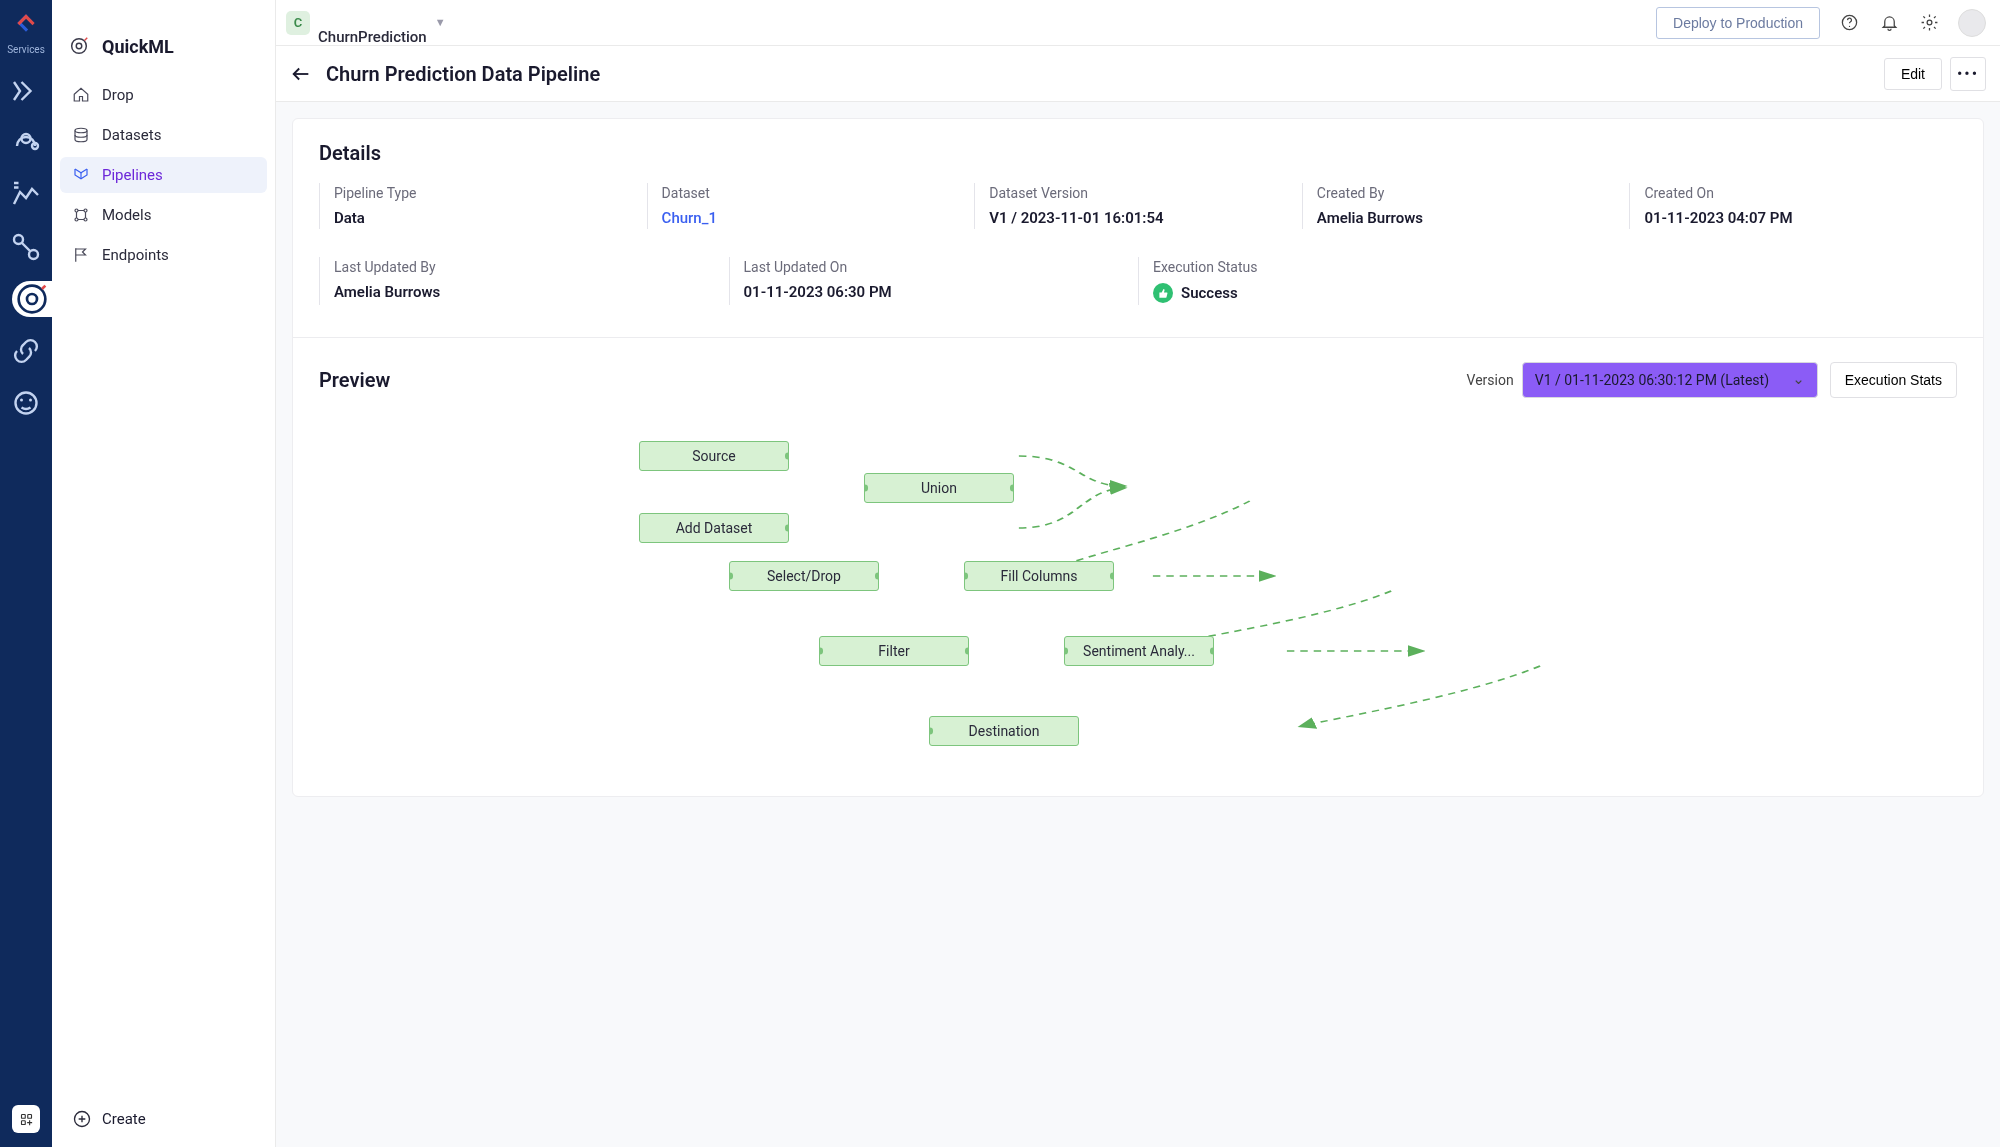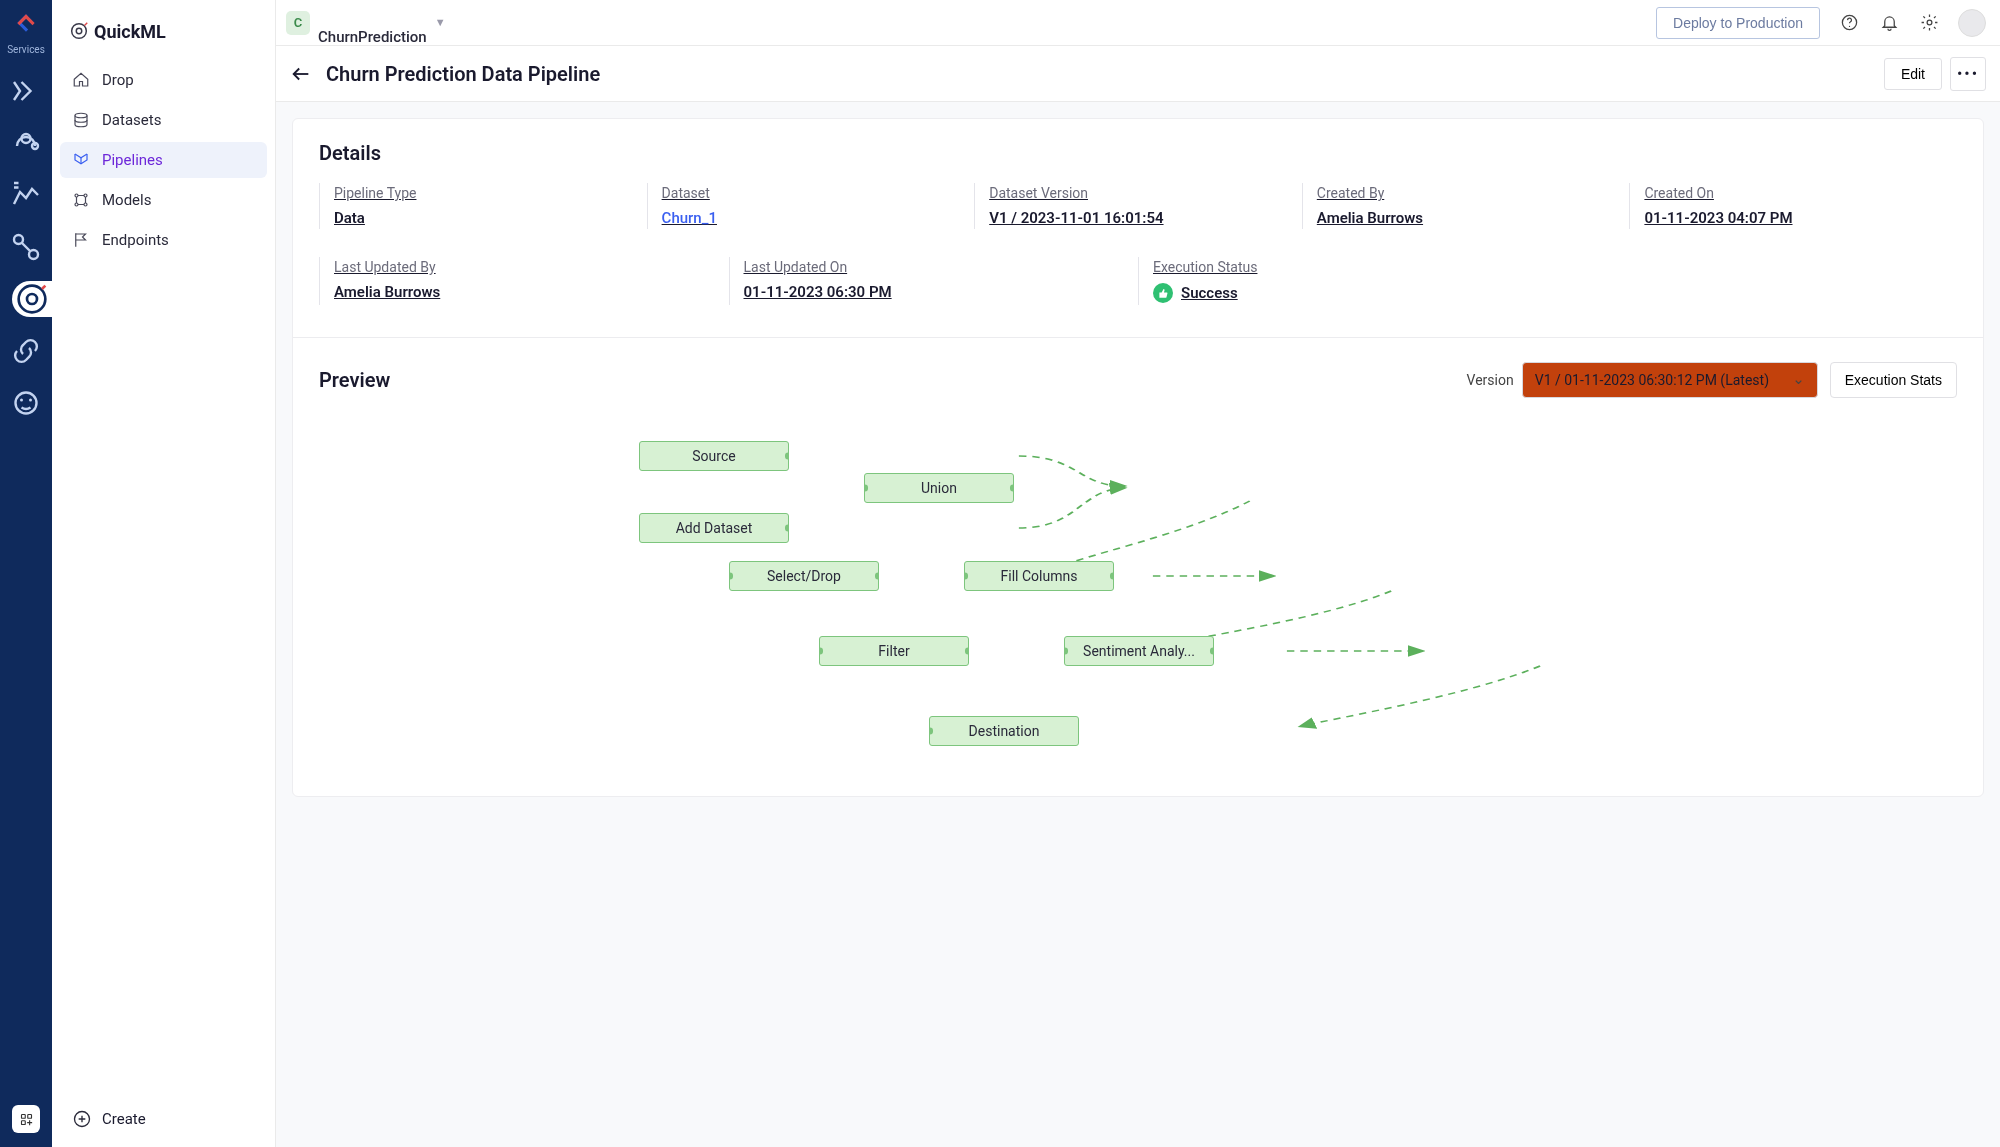--- a/index.html
+++ b/index.html
@@ -70,21 +70,22 @@
     .sidenav {
       width: 224px;
       border-right: 1px solid #eaeaea;
       display: flex;
       flex-direction: column;
       padding-top: 18px;
     }
     .sidenav .brand {
       display: flex; align-items: center;
       padding: 2px 16px 20px 16px;
-      gap: 4px;
+      gap: 12px;
+      margin-top: 15px;
     }
     .sidenav .brand-text {
       font-size: 18px; font-weight: 700;
     }
     .sidenav .nav-list { padding: 0 8px; }
     .sidenav .nav-item {
       display: flex; align-items: center;
       gap: 12px;
       padding: 9px 12px;
       border-radius: 6px;
@@ -221,21 +222,20 @@
     }
     .details-grid {
       display: grid;
       grid-template-columns: repeat(5, 1fr);
       gap: 0;
       margin-bottom: 28px;
     }
     .detail-cell {
       border-left: 1px solid #e4e4ea;
       padding: 2px 14px;
-      text-decoration: underline;
     }
     .detail-cell:first-child { }
     .detail-label {
       font-size: 14px; color: #6b6b7a;
       margin-bottom: 8px;
     }
     .detail-value {
       font-size: 15px; font-weight: 600; color: #1a1a2e;
     }
     .detail-link { color: #3a5ff0; font-weight: 500; cursor: pointer; }
@@ -257,21 +257,21 @@
       display: flex; align-items: center;
       margin-bottom: 28px;
     }
     .preview-header .spacer { flex: 1; }
     .version-label { font-size: 14px; color: #444; margin-right: 8px; }
     .version-select {
       border: 1px solid #d8d8de;
       border-radius: 4px;
       padding: 9px 40px 9px 12px;
       font-size: 14px;
-      background: #c2410c;
+      background: #8b5cf6;
       cursor: pointer;
       position: relative;
       min-width: 296px;
     }
     .version-select::after {
       content: "⌄";
       position: absolute;
       right: 12px; top: 7px;
       font-size: 15px;
       color: #444;

